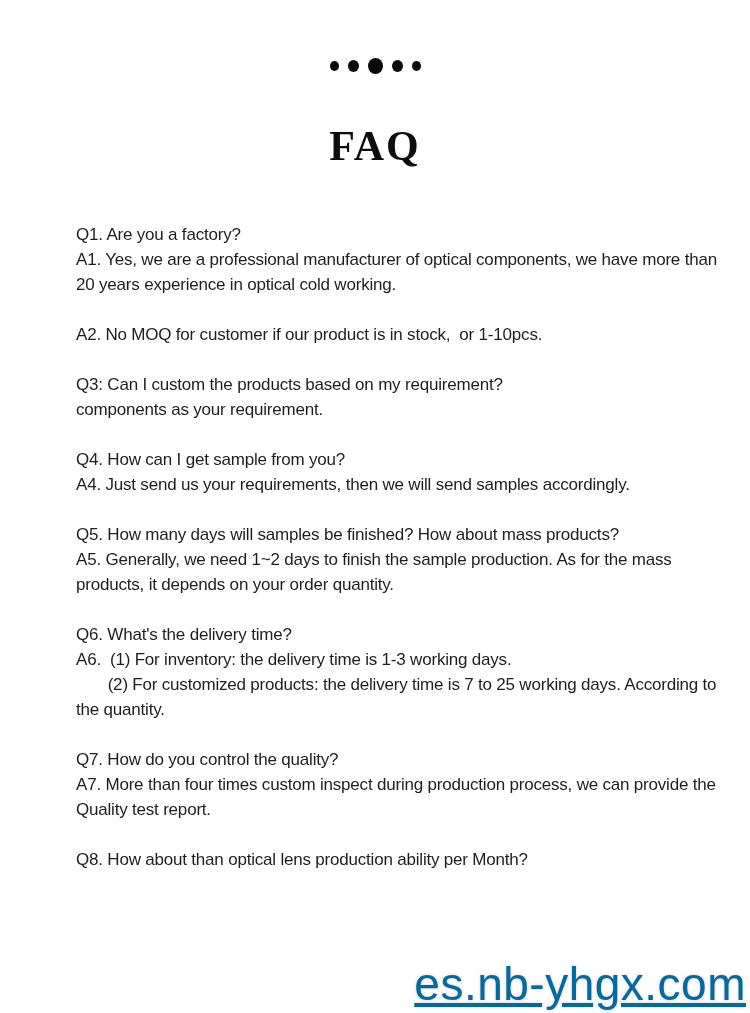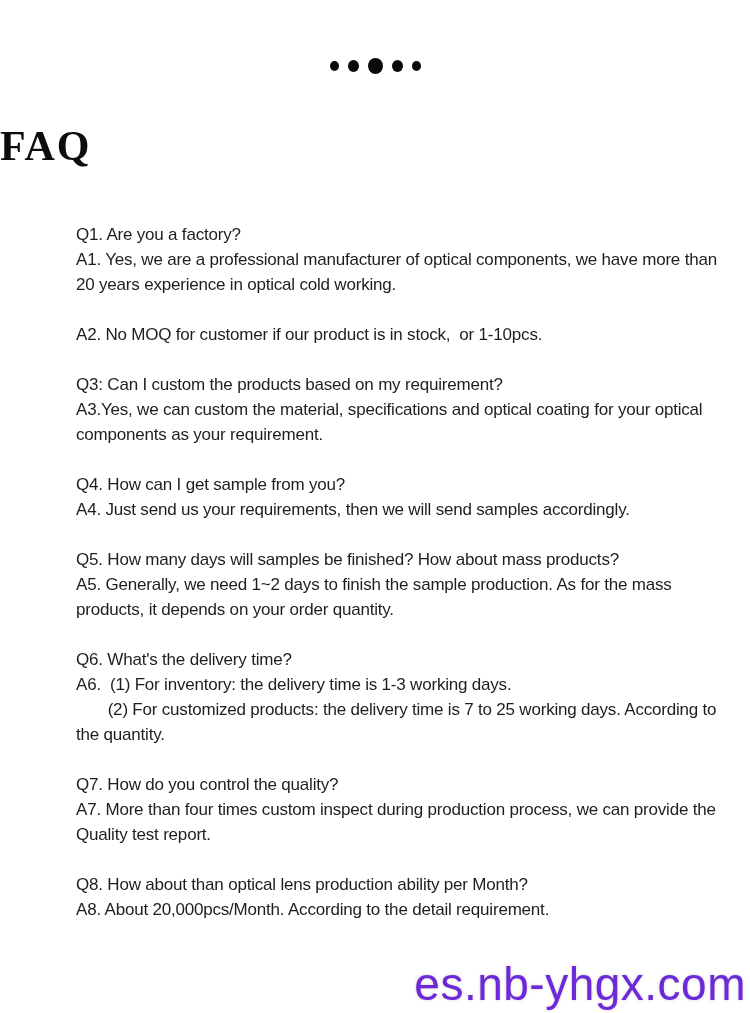--- a/index.html
+++ b/index.html
@@ -34,21 +34,21 @@
   }
   .dot.s { width: 9px;  height: 10px; }
   .dot.m { width: 11px; height: 12px; }
   .dot.l { width: 15px; height: 16px; }
   .title {
     position: absolute;
     top: 122px;
     left: 0;
     width: 100%;
     margin: 0;
-    text-align: left;
+    text-align: center;
     font-family: "Liberation Serif", serif;
     font-weight: 700;
     font-size: 42px;
     line-height: 48px;
     letter-spacing: 2px;
     color: #0d0d0d;
   }
   .content {
     position: absolute;
     top: 222px;
@@ -92,21 +92,20 @@
       <div class="qa-block">
         <div class="line question">Q1. Are you a factory?</div>
         <div class="line answer">A1. Yes, we are a professional manufacturer of optical components, we have more than</div>
         <div class="line answer">20 years experience in optical cold working.</div>
       </div>
       <div class="qa-block">
         <div class="line answer">A2. No MOQ for customer if our product is in stock,  or 1-10pcs.</div>
       </div>
       <div class="qa-block">
         <div class="line question">Q3: Can I custom the products based on my requirement?</div>
-        <div class="line answer">A3.Yes, we can custom the material, specifications and optical coating for your optical</div>
         <div class="line answer">components as your requirement.</div>
       </div>
       <div class="qa-block">
         <div class="line question">Q4. How can I get sample from you?</div>
         <div class="line answer">A4. Just send us your requirements, then we will send samples accordingly.</div>
       </div>
       <div class="qa-block">
         <div class="line question">Q5. How many days will samples be finished? How about mass products?</div>
         <div class="line answer">A5. Generally, we need 1~2 days to finish the sample production. As for the mass</div>
         <div class="line answer">products, it depends on your order quantity.</div>
@@ -117,19 +116,18 @@
         <div class="line answer">       (2) For customized products: the delivery time is 7 to 25 working days. According to</div>
         <div class="line answer">the quantity.</div>
       </div>
       <div class="qa-block">
         <div class="line question">Q7. How do you control the quality?</div>
         <div class="line answer">A7. More than four times custom inspect during production process, we can provide the</div>
         <div class="line answer">Quality test report.</div>
       </div>
       <div class="qa-block">
         <div class="line question">Q8. How about than optical lens production ability per Month?</div>
-        <div class="line answer">A8. About 20,000pcs/Month. According to the detail requirement.</div>
       </div>
     </div>
 
-  <div class="watermark" style="color: #6d28d9;">es.nb-yhgx.com</div>
+  <div class="watermark" style="color: #0369a1; text-decoration: underline;">es.nb-yhgx.com</div>
 
 </div>
 
 </body></html>

